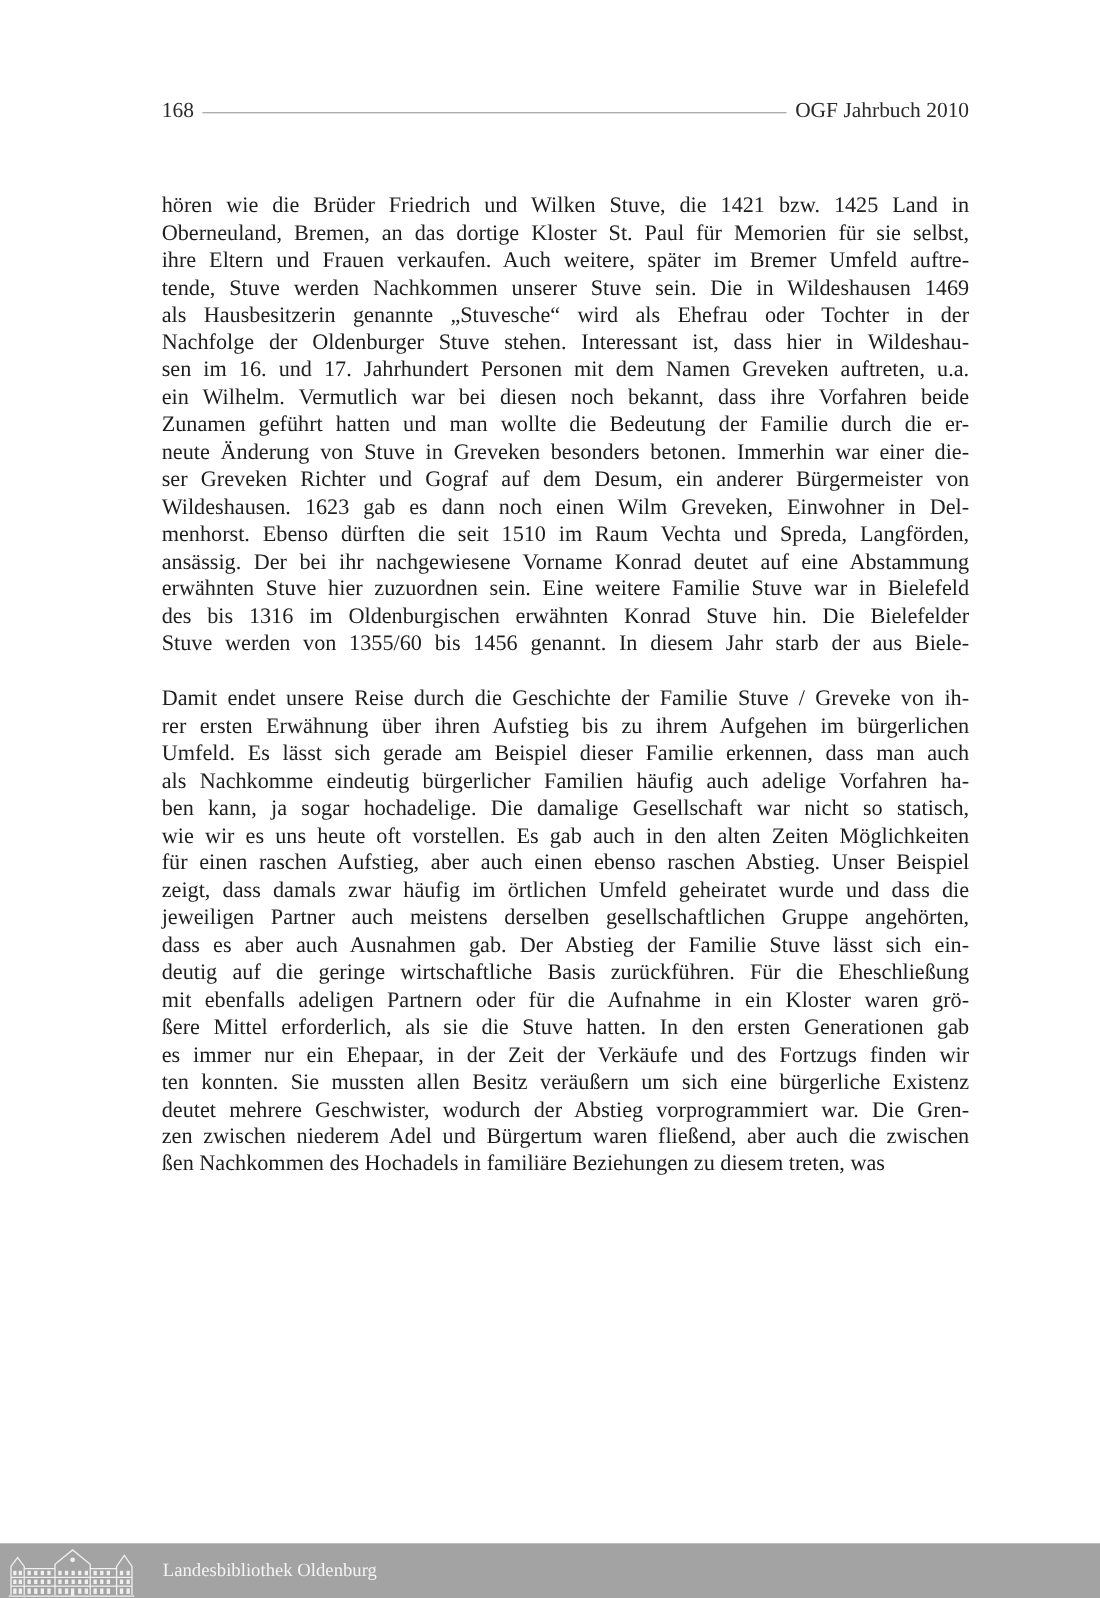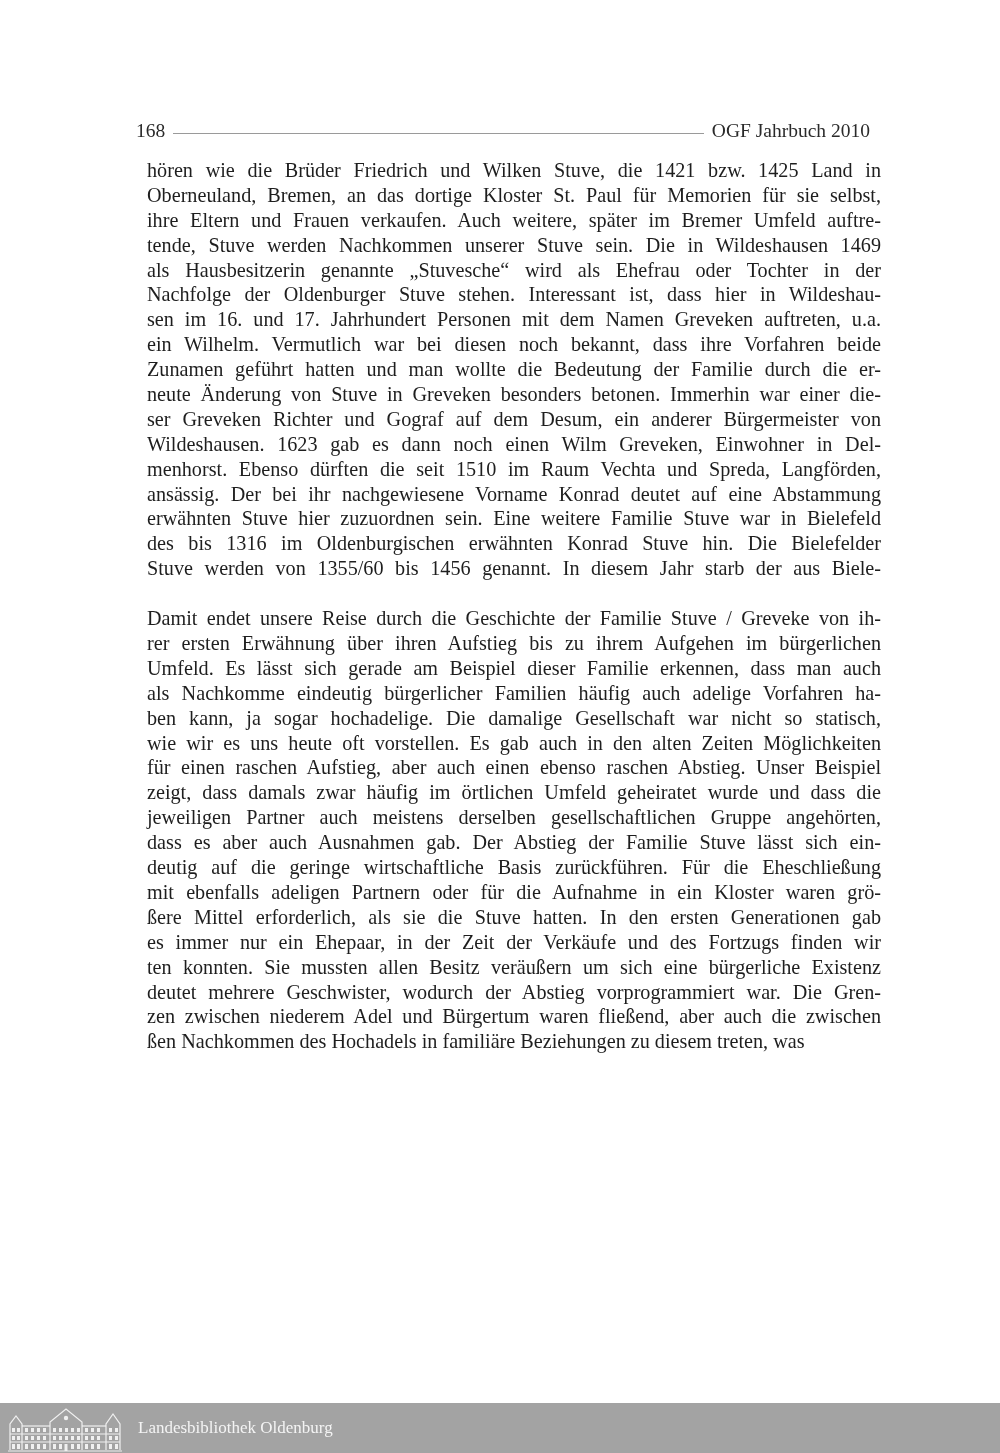--- a/index.html
+++ b/index.html
@@ -10,42 +10,42 @@
     body {
       width: 1000px;
       height: 1453px;
       position: relative;
       overflow: hidden;
       font-family: "Liberation Serif", "DejaVu Serif", serif;
       color: #1e1e1e;
     }
     .running-head {
       position: absolute;
-      left: 136px;
+      left: 147px;
       top: 90px;
       width: 734px;
       height: 28px;
       display: flex;
       align-items: baseline;
       font-size: 19.5px;
       color: #2a2a2a;
     }
     .running-head .page-num { flex: 0 0 auto; }
     .running-head .rule {
       flex: 1 1 auto;
       border-bottom: 1px solid #9a9a9a;
       margin: 0 8px;
       transform: translateY(-3px);
     }
-    .running-head .journal { flex: 0 0 auto; margin-top: 30px; }
+    .running-head .journal { flex: 0 0 auto; }
 
     .text-block {
       position: absolute;
       left: 147px;
-      top: 158px;
+      top: 175px;
       width: 734px;
       font-size: 20.2px;
       line-height: 24.9px;
     }
     .text-line {
       display: block;
       text-align: justify;
       text-align-last: justify;
       white-space: nowrap;
       height: 24.9px;
@@ -66,21 +66,21 @@
       display: flex;
       align-items: center;
     }
     .footer-logo {
       margin-left: 6px;
       width: 118px;
       height: 46px;
       margin-top: 2px;
     }
     .footer-label {
-      margin-left: 14px;
+      margin-left: 24px;
       font-family: "Liberation Serif", "DejaVu Serif", serif;
       font-size: 17px;
       color: #f4f4f4;
     }
   </style>
 </head>
 <body>
 
 <div class="running-head">
   <span class="page-num">168</span>

